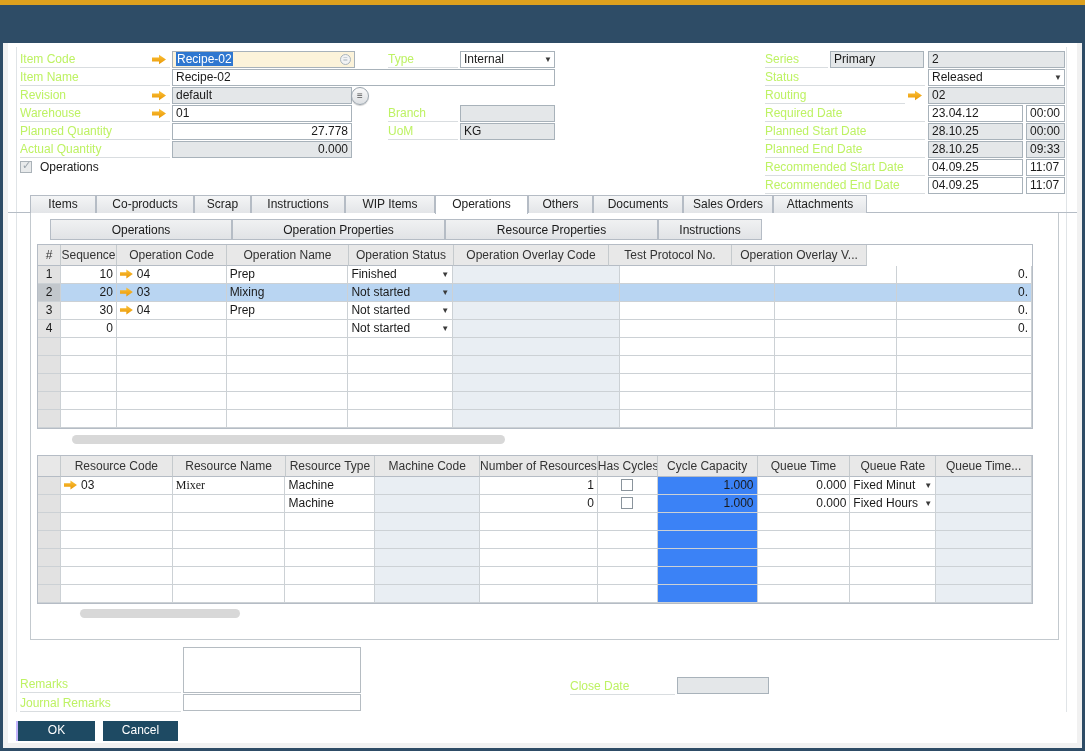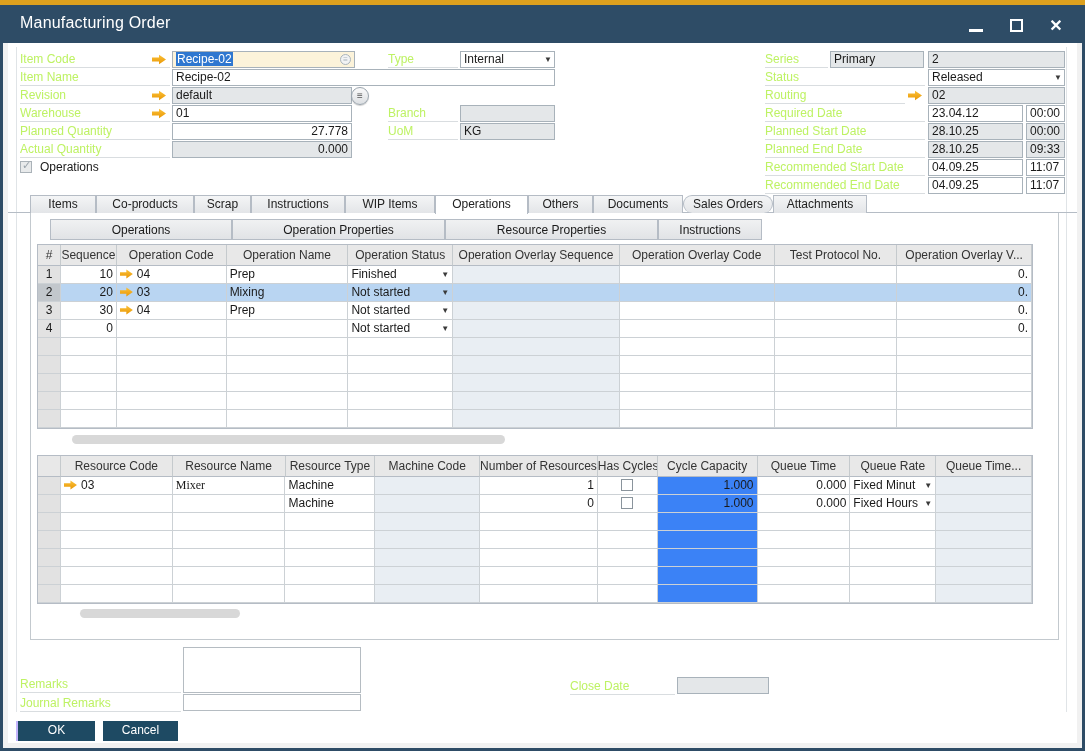--- a/index.html
+++ b/index.html
@@ -71,32 +71,20 @@
   .btn { height:20px; line-height:18px; background:#1e4a63; color:#fff; text-align:center; font-size:12px; }
   .btn-ok { border-left:2px solid #c4b5fd; }
   textarea.box { position:absolute; border:1px solid #b5bcc2; resize:none; font-family:"Liberation Sans",sans-serif; font-size:12px; padding:1px 3px; outline:none; }
   input.box { position:absolute; border:1px solid #b5bcc2; font-family:"Liberation Sans",sans-serif; font-size:12px; padding:0 3px; outline:none; height:17px; }
 </style>
 </head>
 <body>
 
 <div class="window">
   <div class="abs gold-bar"></div>
-  <div class="abs titlebar">
-    <span class="title">Manufacturing Order</span>
-    <span class="winbtns">
-      <span class="wbtn wbtn-min">
-          <i></i>
-        </span>
-      <span class="wbtn wbtn-max">
-          <i></i>
-        </span>
-      <span class="wbtn wbtn-close">✕</span>
-    </span>
-  </div>
   <div class="abs client-bg"></div>
   <div class="abs page"></div>
   <div class="abs vline" style="left:16px;top:47px;height:665px;"></div>
   <div class="abs vline" style="left:1066px;top:47px;height:665px;"></div>
 
   <div class="abs lbl" style="left:20px;top:51px;width:150px;">Item Code</div>
   <span class="abs link-arrow" style="left:152px;top:54px;"></span>
   <div class="abs fld cream" style="left:172px;top:51px;width:183px;">
     <span class="seltext">Recipe-02</span>
     <span class="cfl-icon">≡</span>
@@ -171,39 +159,38 @@
 
   <div class="abs tabstrip" id="tab-strip">
       <div class="tab" style="left: 22px; width: 66px;">Items</div>
       <div class="tab" style="left: 88px; width: 98px;">Co-products</div>
       <div class="tab" style="left: 186px; width: 57px;">Scrap</div>
       <div class="tab" style="left: 243px; width: 94px;">Instructions</div>
       <div class="tab" style="left: 337px; width: 90px;">WIP Items</div>
       <div class="tab active" style="left: 427px; width: 93px;">Operations</div>
       <div class="tab" style="left: 520px; width: 65px;">Others</div>
       <div class="tab" style="left: 585px; width: 90px;">Documents</div>
-      <div class="tab" style="left: 675px; width: 90px; border-radius: 9px;">Sales Orders</div>
+      <div class="tab" style="left: 675px; width: 90px;">Sales Orders</div>
       <div class="tab" style="left: 765px; width: 94px;">Attachments</div>
     </div>
   <div class="abs pane"></div>
   <div class="abs subtabstrip" id="subtab-strip">
       <div class="subtab active" style="left: 0px; width: 182px;">Operations</div>
       <div class="subtab" style="left: 182px; width: 213px; text-align: center;">Operation Properties</div>
       <div class="subtab" style="left: 395px; width: 213px;">Resource Properties</div>
       <div class="subtab" style="left: 608px; width: 104px;">Instructions</div>
     </div>
 
   <div class="grid" id="ops-table" style="left:37px;top:244px;width:996px;">
       <div class="thead">
         <div class="hcell" style="width: 23px;">#</div>
         <div class="hcell" style="width: 56px;">Sequence</div>
         <div class="hcell" style="width: 110px;">Operation Code</div>
         <div class="hcell" style="width: 122px;">Operation Name</div>
         <div class="hcell" style="width: 105px;">Operation Status</div>
-        <div class="hcell" style="width: 167px;">Operation Overlay Sequence</div>
         <div class="hcell" style="width: 155px;">Operation Overlay Code</div>
         <div class="hcell" style="width: 123px;">Test Protocol No.</div>
         <div class="hcell" style="width: 135px;">Operation Overlay V...</div>
       </div>
       <div class="trow">
         <div class="cell rownum" style="width: 23px;"><span>1</span></div>
         <div class="cell right" style="width: 56px;"><span>10</span></div>
         <div class="cell code" style="width: 110px;"><span class="link-arrow"></span><span>04</span></div>
         <div class="cell " style="width: 122px;"><span>Prep</span></div>
         <div class="cell status" style="width: 105px;"><span>Finished</span><span class="dd">▼</span></div>

